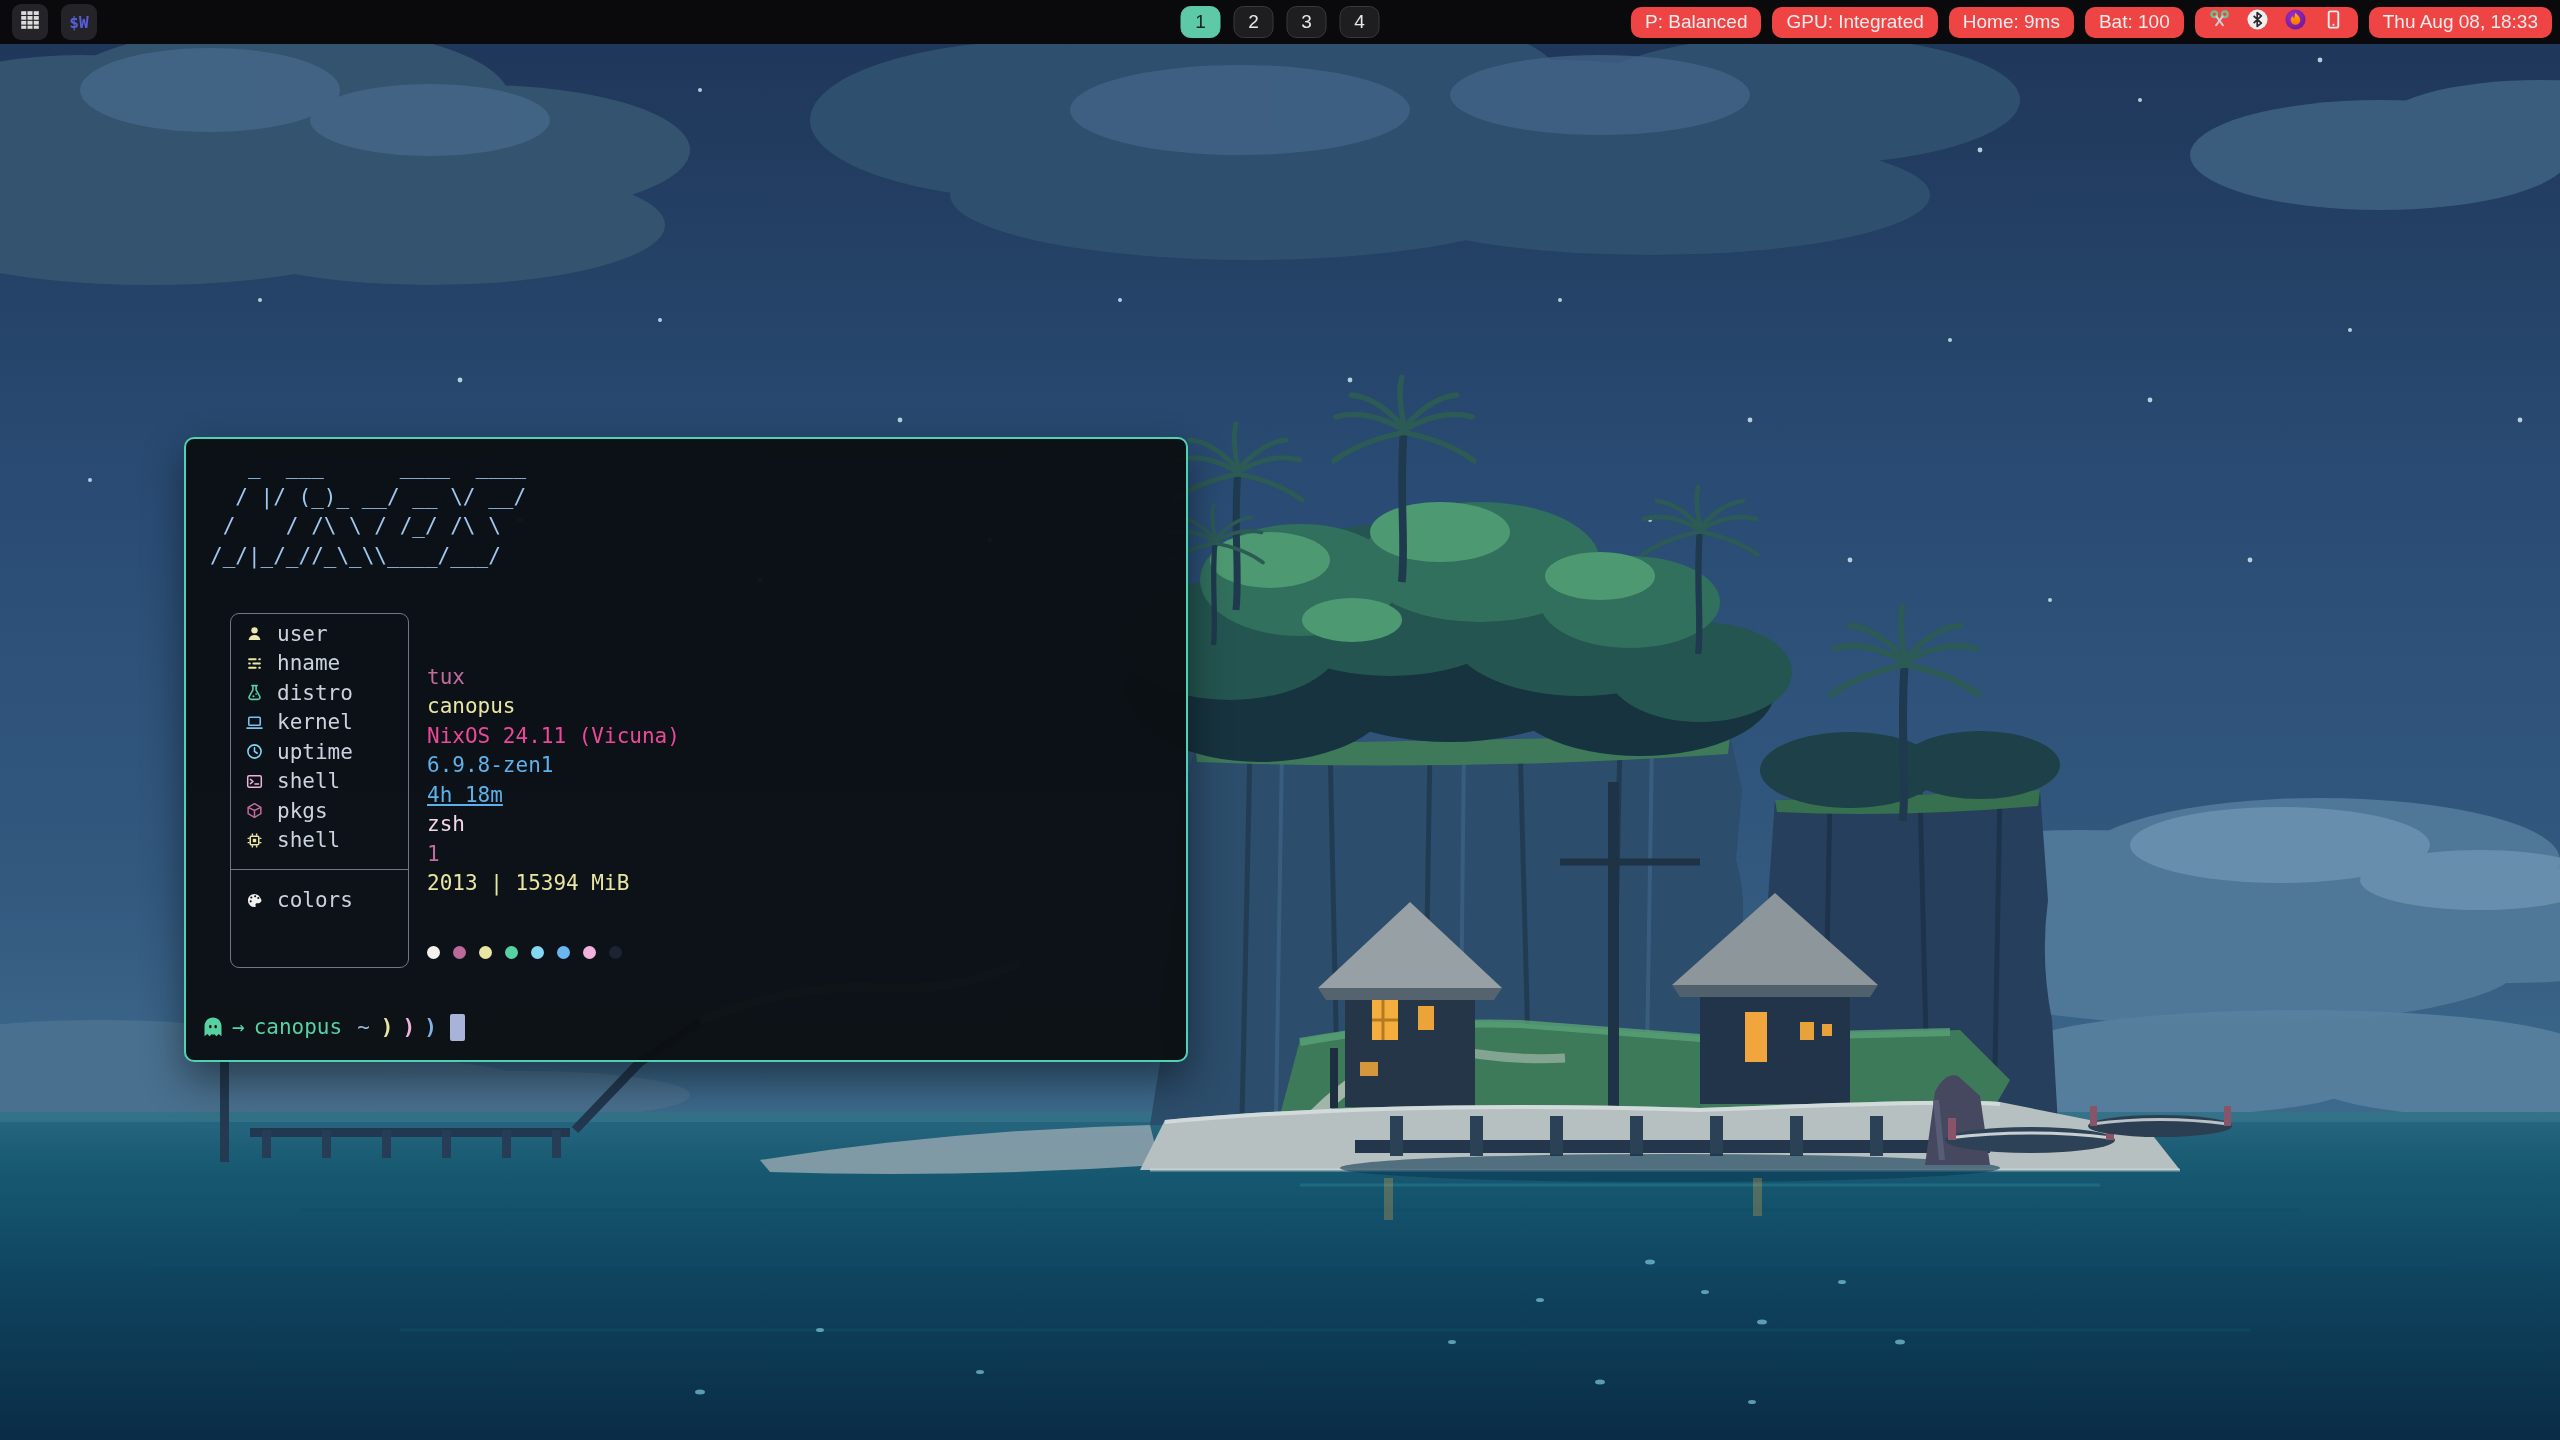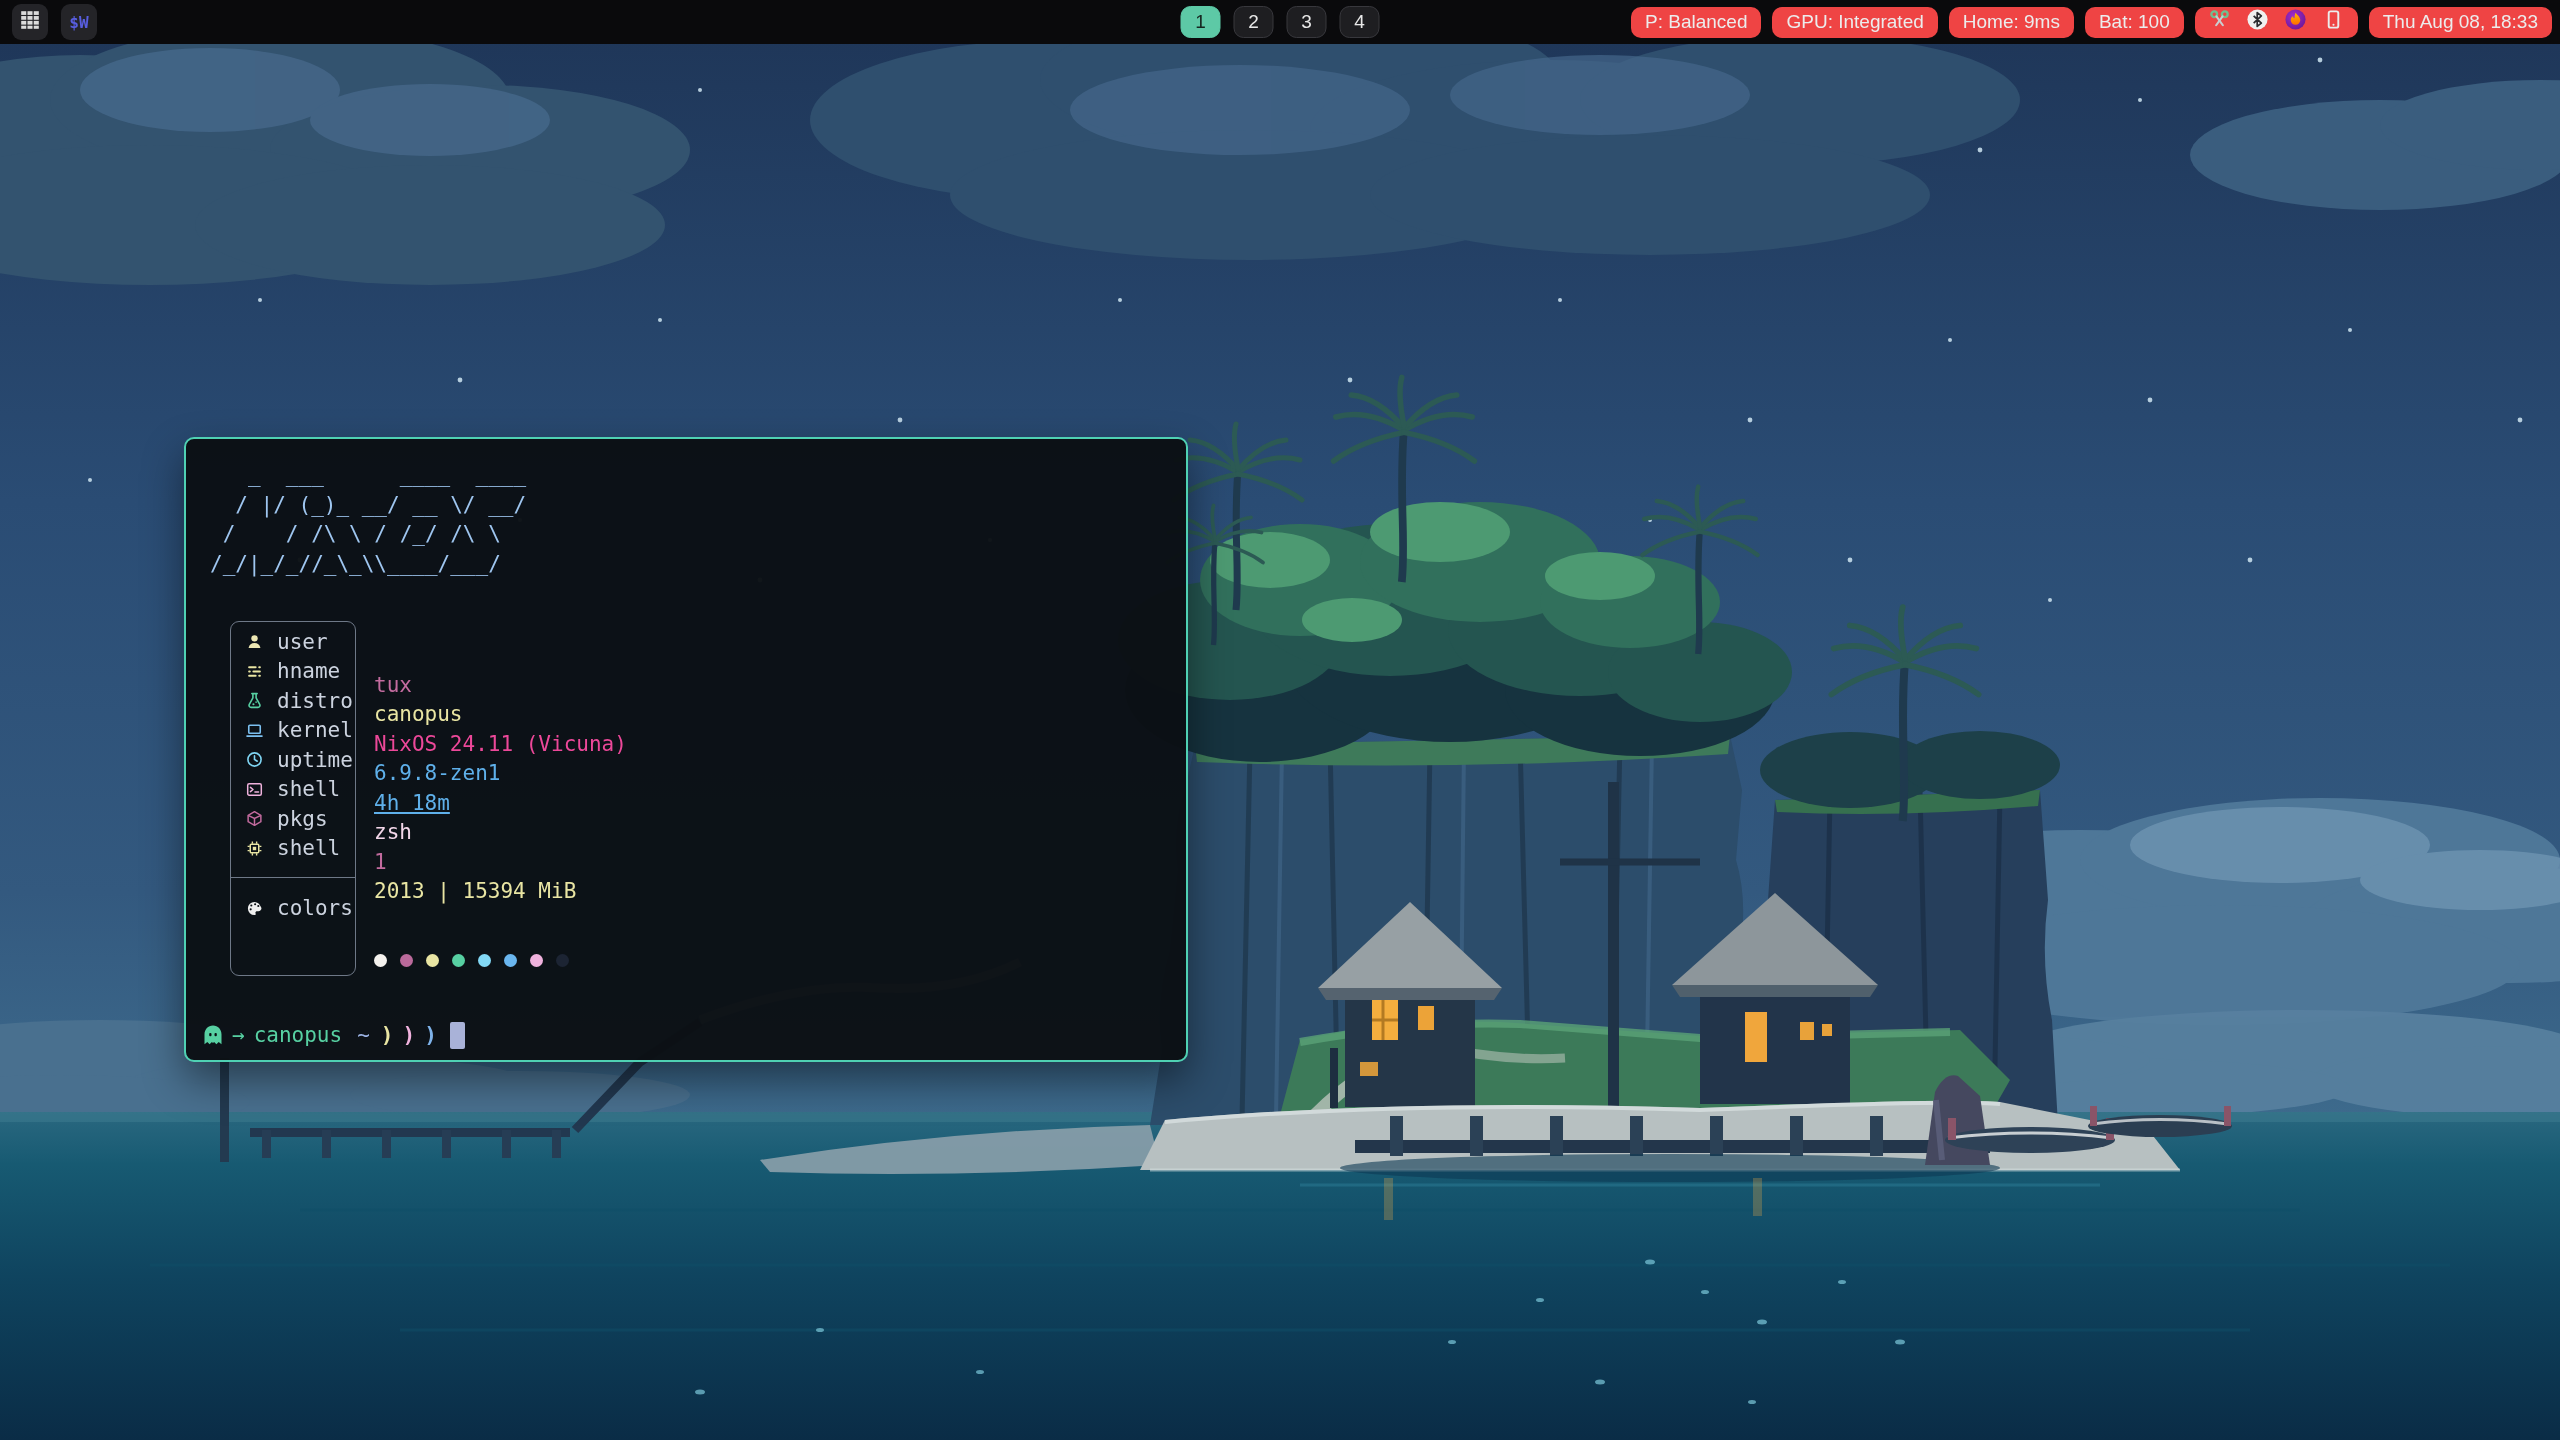--- a/index.html
+++ b/index.html
@@ -22,23 +22,23 @@
   .bar-right{margin-left:auto;display:flex;align-items:center;gap:11px;padding-right:8px;}
   .pill{height:31px;border-radius:10px;background:#ef4444;color:#ececec;font-size:19px;
     display:flex;align-items:center;padding:0 14px;white-space:nowrap;}
   .tray{gap:15px;padding:0 13px;}
 
   
   .term{position:absolute;left:184px;top:437px;width:1004px;height:625px;box-sizing:border-box;
     border:2px solid #4fd1b3;border-radius:10px;background:rgba(11,15,20,0.97);
     box-shadow:0 18px 42px rgba(0,0,0,.45);padding:12px 0 0 18px;z-index:4;
     font-family:"DejaVu Sans Mono",monospace;font-size:21px;color:#c9d1de;}
-  .ascii{margin:10px 0 0 6px;font-family:inherit;font-size:21px;line-height:29.5px;color:#9fc6f0;white-space:pre;}
+  .ascii{margin:2px 0 0 6px;font-family:inherit;font-size:21px;line-height:29.5px;color:#9fc6f0;white-space:pre;}
   .info-table{display:flex;margin:42px 0 0 26px;}
-  .labels-box{width:126px;box-sizing:border-box;border:1.5px solid #6e7887;border-radius:9px;padding-top:5px;}
+  .labels-box{width:179px;box-sizing:border-box;border:1.5px solid #6e7887;border-radius:9px;padding-top:5px;}
   .lrow{height:29.5px;display:flex;align-items:center;padding-left:13px;gap:13px;}
   .lrow.colors-row{height:60px;}
   .ricon{width:20px;display:flex;align-items:center;justify-content:center;}
   .rlabel{color:#ccd3df;}
   .sep{border-top:1.5px solid #6e7887;margin-top:14px;}
   .values-col{padding:5px 0 0 18px;margin-top:44px;}
   .vrow{height:29.5px;display:flex;align-items:center;white-space:pre;}
   .dots-row{height:29.5px;margin-top:40px;display:flex;align-items:center;gap:13px;}
   .dot{width:13px;height:13px;border-radius:50%;}
   .prompt{display:flex;align-items:center;margin:46px 0 0 -3px;gap:9px;}

